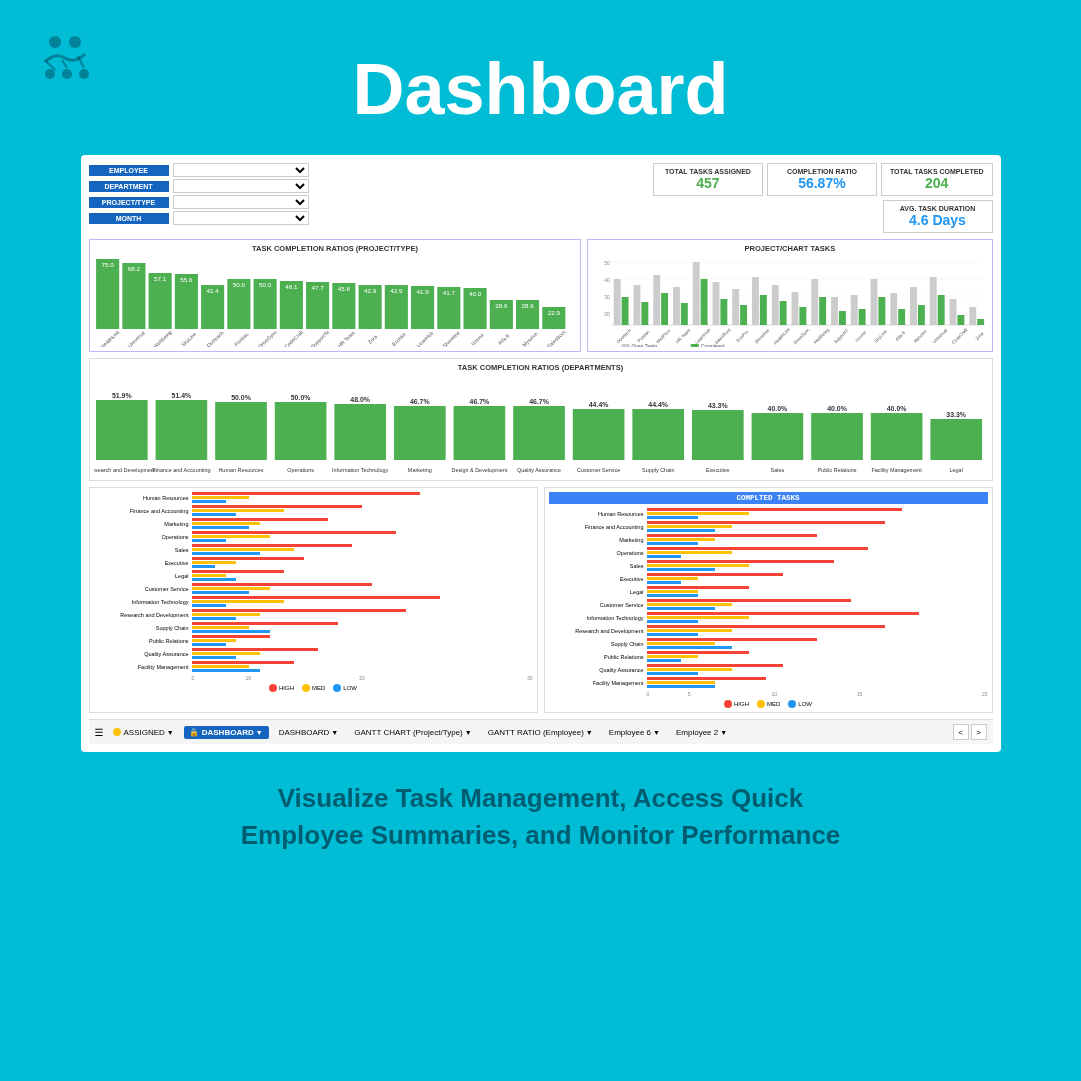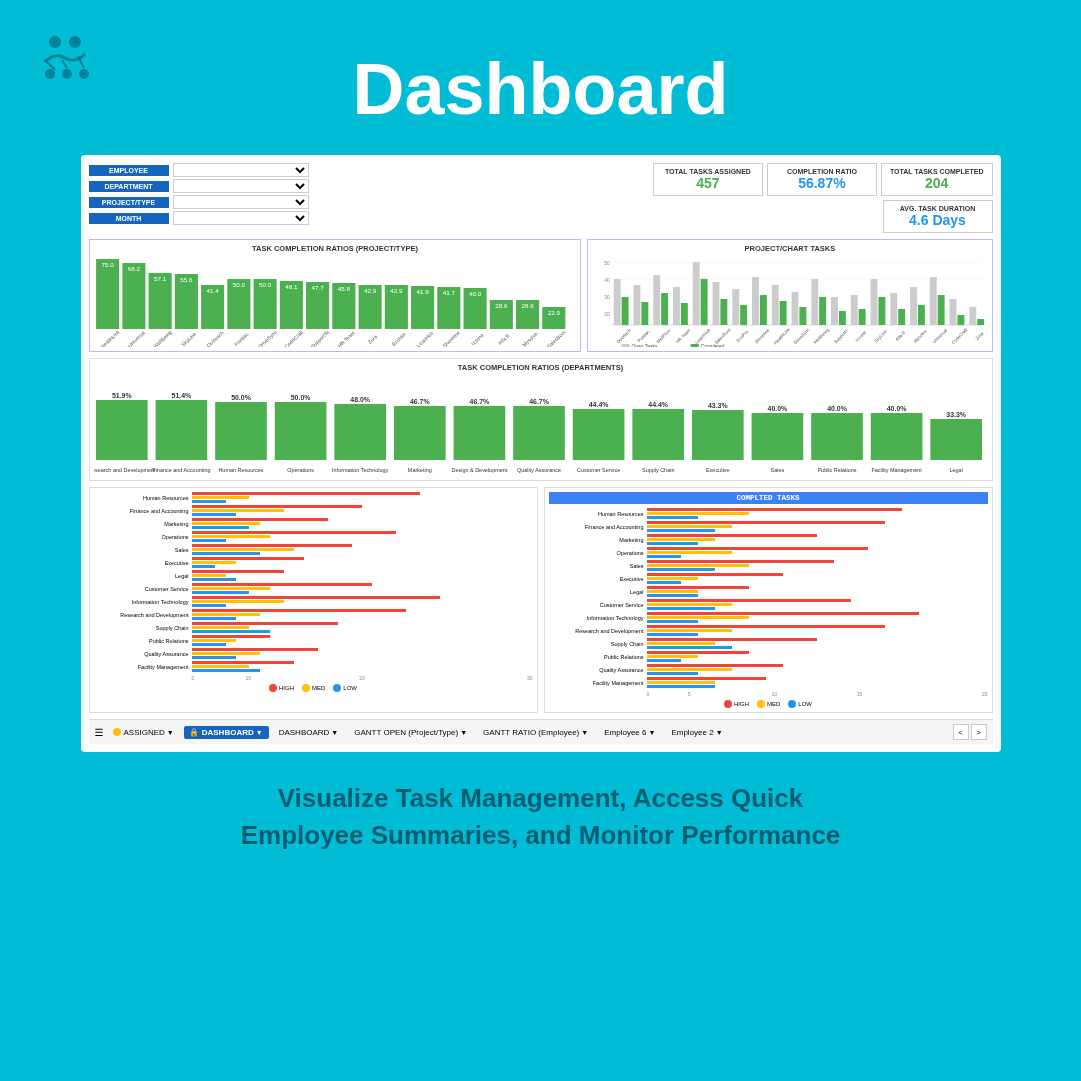--- a/index.html
+++ b/index.html
@@ -807,21 +807,21 @@
       <div class="tab-item active">
         <span>🔒</span>
         <span>DASHBOARD</span>
         <span style="font-size:7px;">▼</span>
       </div>
       <div class="tab-item">
         <span>DASHBOARD</span>
         <span style="font-size:7px;">▼</span>
       </div>
       <div class="tab-item">
-        <span>GANTT OPEN (Project/Type)</span>
+        <span>GANTT CHART (Project/Type)</span>
         <span style="font-size:7px;">▼</span>
       </div>
       <div class="tab-item">
         <span>GANTT RATIO (Employee)</span>
         <span style="font-size:7px;">▼</span>
       </div>
       <div class="tab-item">
         <span>Employee 6</span>
         <span style="font-size:7px;">▼</span>
       </div>

